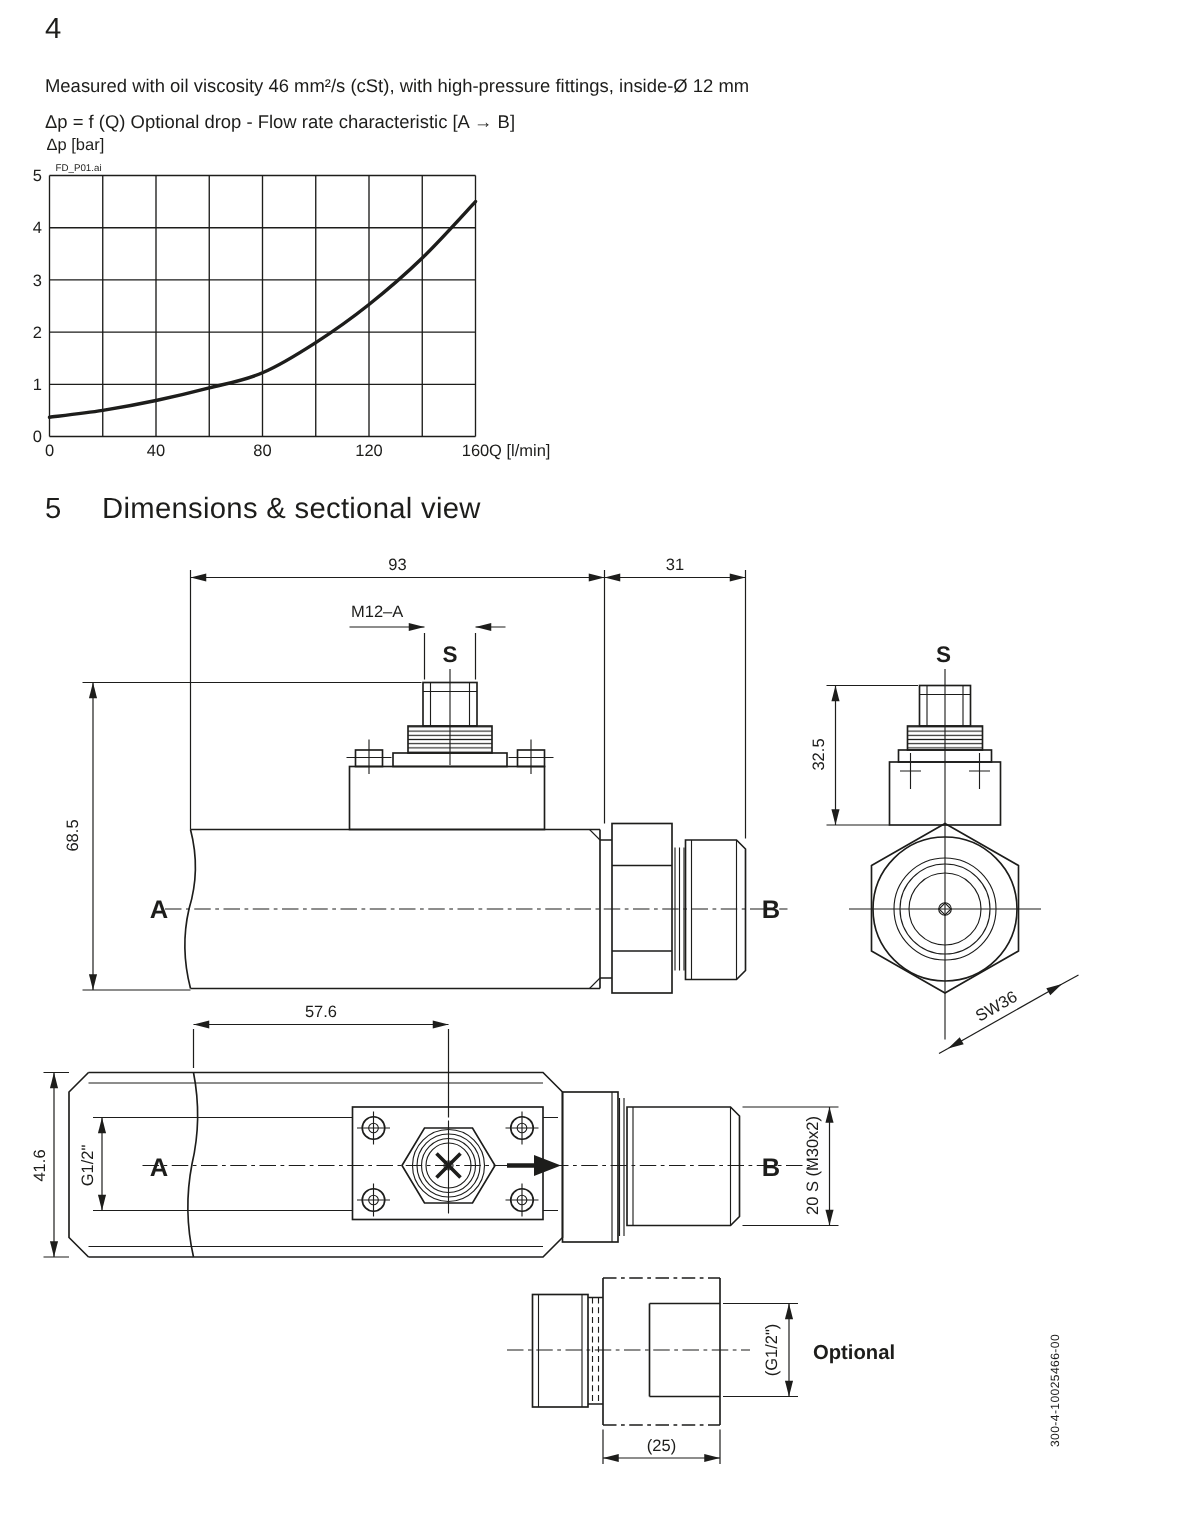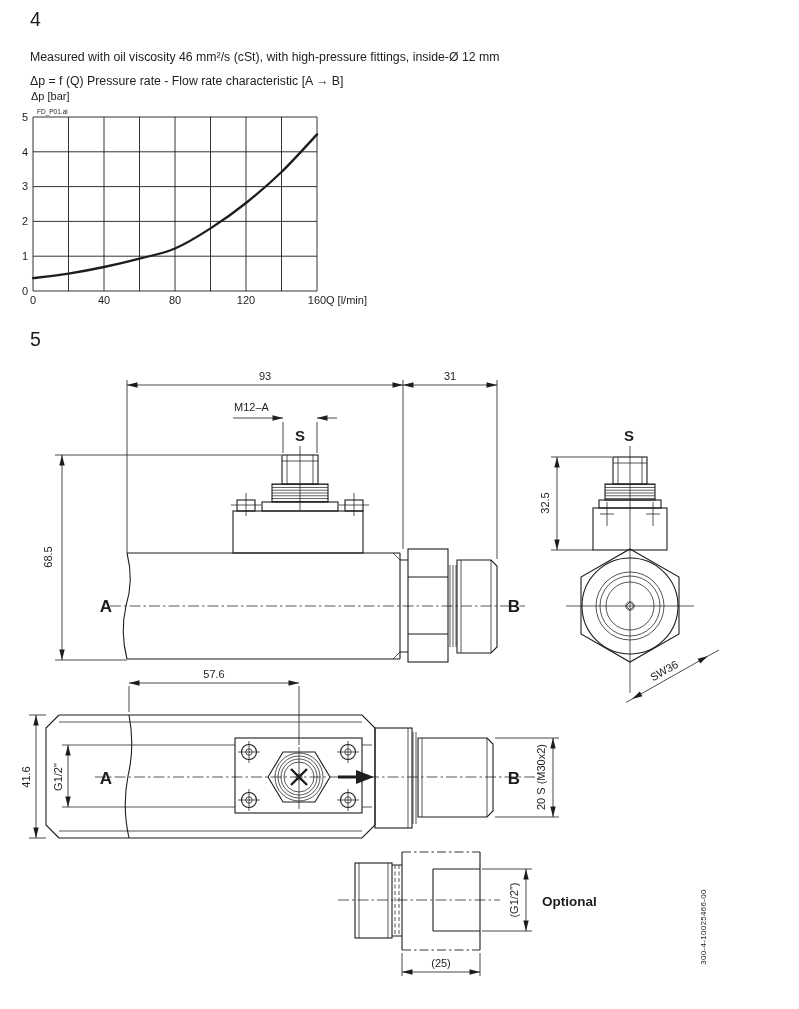--- a/index.html
+++ b/index.html
@@ -24,21 +24,21 @@
 </style>
 </head>
 <body>
 
 <div class="page">
 
   <div class="h1" style="top:8px;">
     <span class="num">4</span>
   </div>
   <div class="para" style="top:50px;">Measured with oil viscosity 46 mm²/s (cSt), with high-pressure fittings, inside-Ø 12 mm</div>
-  <div class="para" style="top:74px;">Δp = f (Q) Pressure rate - Flow rate characteristic [A → B]</div>
+  <div class="para" style="top:74px;">Δp = f (Q) Optional drop - Flow rate characteristic [A → B]</div>
 
   <svg id="chart-svg" width="420" height="230" viewBox="0 0 420 230" style="position:absolute;left:0;top:88px;">
       <path d="M33,29V203M68.5,29V203M104,29V203M139.5,29V203M175,29V203M210.5,29V203M246,29V203M281.5,29V203M317,29V203M33,203H317M33,168.2H317M33,133.39999999999998H317M33,98.60000000000001H317M33,63.79999999999998H317M33,29H317" stroke="#1d1d1b" stroke-width="0.9" fill="none"></path>
       <path d="M33,190.124C38.9,189.4 56.7,187.5 68.5,185.6C80.3,183.7 92.2,181.5 104.0,179.0C115.8,176.5 127.7,173.7 139.5,170.6C151.3,167.6 163.2,165.6 175.0,160.5C186.8,155.5 198.7,148.0 210.5,140.4C222.3,132.8 234.2,124.4 246.0,115.0C257.8,105.6 269.7,95.4 281.5,84.0C293.3,72.6 311.1,52.7 317.0,46.4" stroke="#1d1d1b" stroke-width="2.3" fill="none" stroke-linecap="round"></path>
       <text x="28" y="206.8" text-anchor="end" class="ct">0</text>
       <text x="28" y="172" text-anchor="end" class="ct">1</text>
       <text x="28" y="137.2" text-anchor="end" class="ct">2</text>
       <text x="28" y="102.4" text-anchor="end" class="ct">3</text>
       <text x="28" y="67.59999999999998" text-anchor="end" class="ct">4</text>
       <text x="28" y="32.8" text-anchor="end" class="ct">5</text>
@@ -47,20 +47,21 @@
       <text x="175" y="216" text-anchor="middle" class="ct">80</text>
       <text x="246" y="216" text-anchor="middle" class="ct">120</text>
       <text x="317" y="216" text-anchor="middle" class="ct">160</text>
       <text x="31" y="12" class="ct">Δp [bar]</text>
       <text x="326" y="216" class="ct">Q [l/min]</text>
       <text x="37" y="26" class="ft">FD_P01.ai</text>
     </svg>
 
   <div class="h1" style="top:328px;">
     <span class="num">5</span>
+    <span>Dimensions &amp; sectional view</span>
   </div>
 
   <svg width="799" height="649" viewBox="0 0 799 649" style="position:absolute;left:0;top:360px;">
     <defs>
       <marker id="arr" markerUnits="userSpaceOnUse" markerWidth="13" markerHeight="9" refX="11.5" refY="4" orient="auto">
         <path d="M11.5,4 L1,1.3 L1,6.7 z" fill="#1d1d1b"></path>
       </marker>
       <marker id="arrs" markerUnits="userSpaceOnUse" markerWidth="13" markerHeight="9" refX="11.5" refY="4" orient="auto-start-reverse">
         <path d="M11.5,4 L1,1.3 L1,6.7 z" fill="#1d1d1b"></path>
       </marker>

